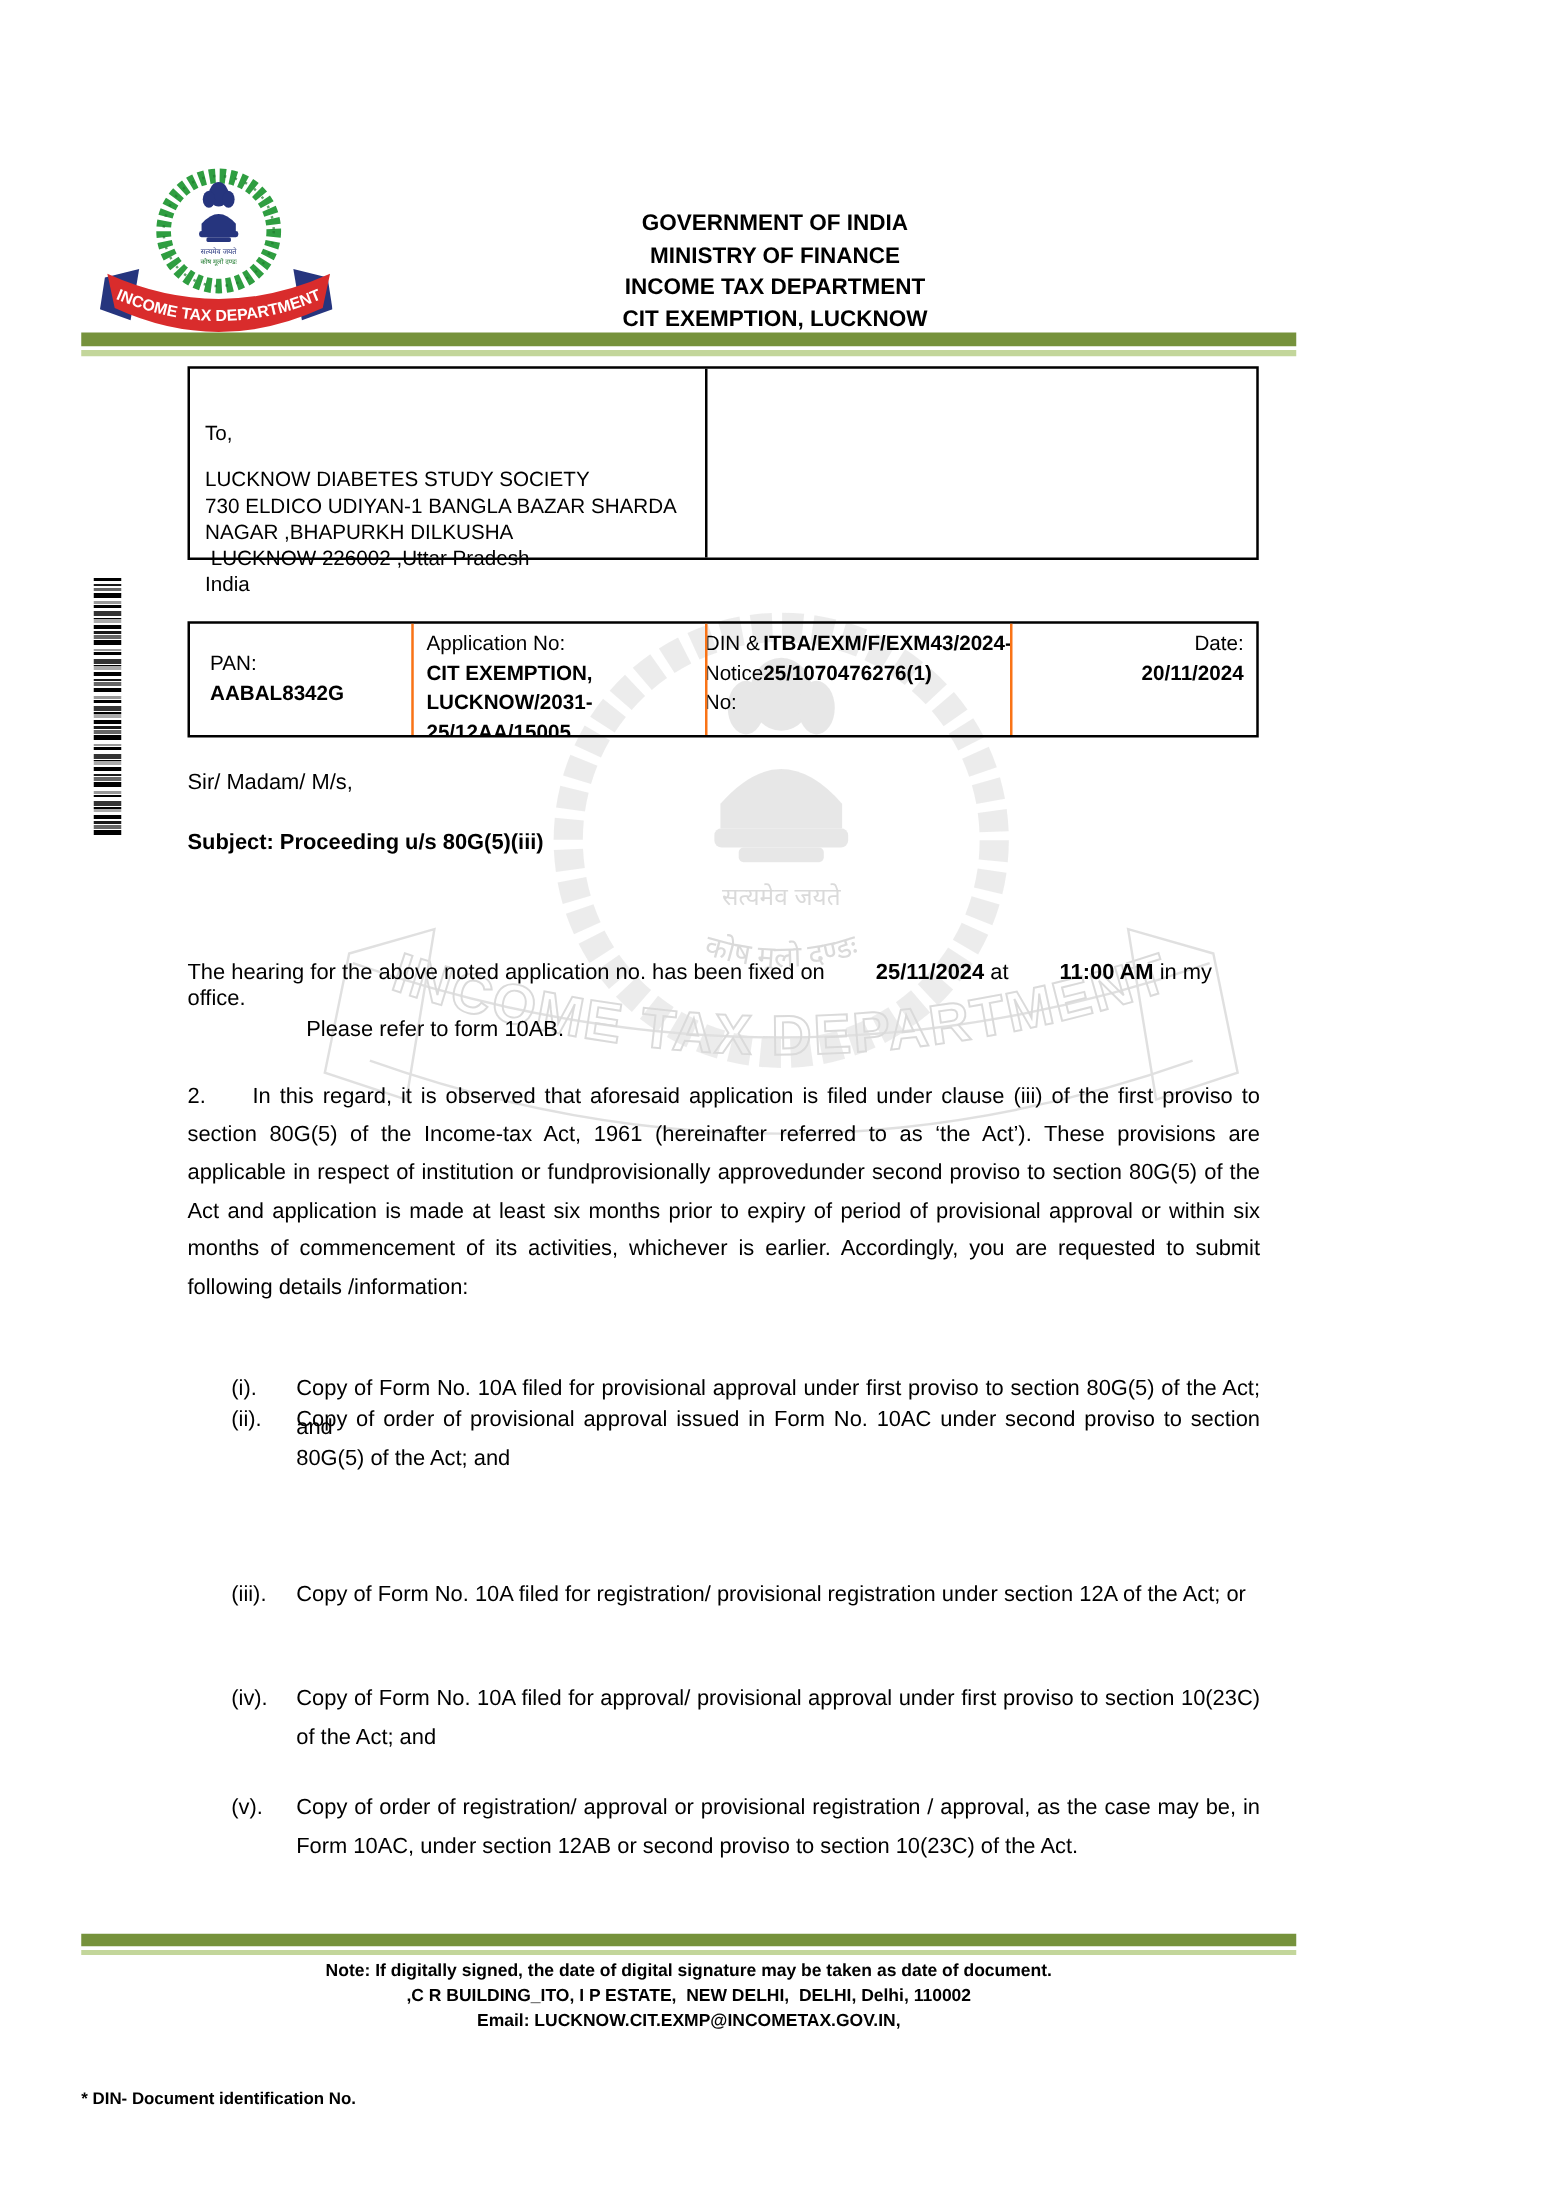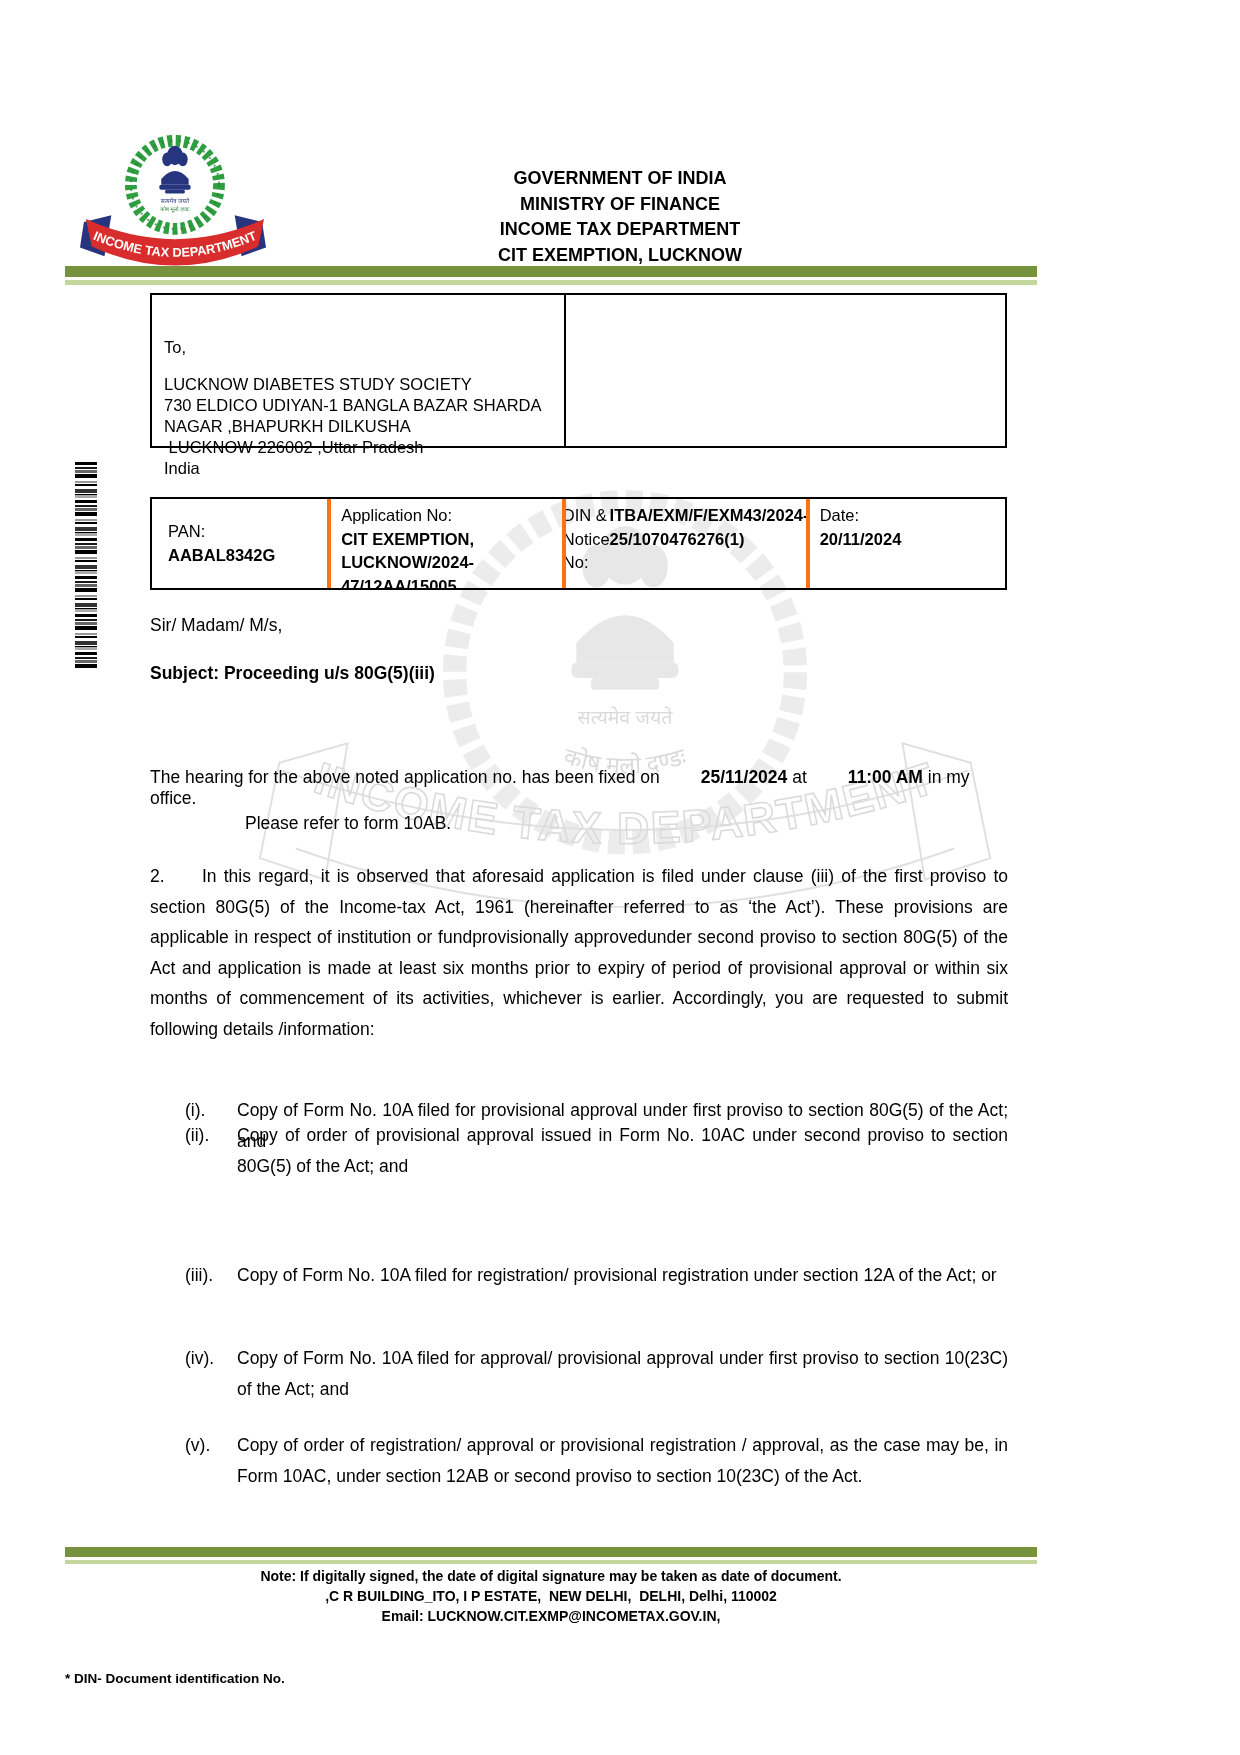--- a/index.html
+++ b/index.html
@@ -30,26 +30,26 @@
   }
   .addr-cell-left { width:48.5%; border-right:2px solid #000; padding:10px 12px; font-size:16.5px; line-height:21px; }
   .addr-cell-right { flex:1; }
   .addr-to { margin-bottom:16px;margin-top:32px; }
   .addr-line { white-space:pre-wrap; }
   
   .info-table {
     position:absolute; left:150px; top:497px; width:857px; height:93px;
     border:2px solid #000; display:flex; z-index:2;
   }
-  .info-cell { border-right:4px solid #f97316; padding:5px 10px; font-size:16.5px; line-height:23.5px; overflow:hidden; }
+  .info-cell { border-right:2px solid #f97316; padding:5px 10px; font-size:16.5px; line-height:23.5px; overflow:hidden; }
   .info-cell:last-child { border-right:none; }
   .info-cell.c1 { width:21%; display:flex; flex-direction:column; justify-content:center;padding-left:16px; }
   .info-cell.c2 { width:27.5%; }
   .info-cell.c3 { width:28.6%; display:flex; flex-direction:row; justify-content:center; }
-  .info-cell.c4 { width:22.9%; }
+  .info-cell.c4 { width:22.9%;text-align:right; }
   .info-value { font-weight:bold; }
   
   .barcode {
     position:absolute; left:75px; top:462px; width:22px; height:208px; z-index:2;
     background:
       repeating-linear-gradient(180deg,
         #000 0 3px, #fff 3px 5px, #1a1a1a 5px 7px, #fff 7px 8px,
         #666 8px 11px, #fff 11px 12px, #000 12px 16px, #fff 16px 19px,
         #999 19px 21px, #fff 21px 22px, #000 22px 24px, #fff 24px 27px,
         #333 27px 31px, #fff 31px 32px, #000 32px 33px, #aaa 33px 36px, #fff 36px 38px);
@@ -155,21 +155,21 @@
 
   <div class="barcode"></div>
 
   <div class="info-table">
     <div class="info-cell c1">
       <div>PAN:</div>
       <div class="info-value">AABAL8342G</div>
     </div>
     <div class="info-cell c2">
       <div>Application No:</div>
-      <div class="info-value">CIT EXEMPTION, LUCKNOW/2024-47/12AA/15005</div>
+      <div class="info-value">CIT EXEMPTION, LUCKNOW/2031-25/12AA/15005</div>
     </div>
     <div class="info-cell c3">
       <div>DIN &amp; Notice No:</div>
       <div class="info-value">ITBA/EXM/F/EXM43/2024-25/1070476276(1)</div>
     </div>
     <div class="info-cell c4">
       <div>Date:</div>
       <div class="info-value">20/11/2024</div>
     </div>
   </div>

